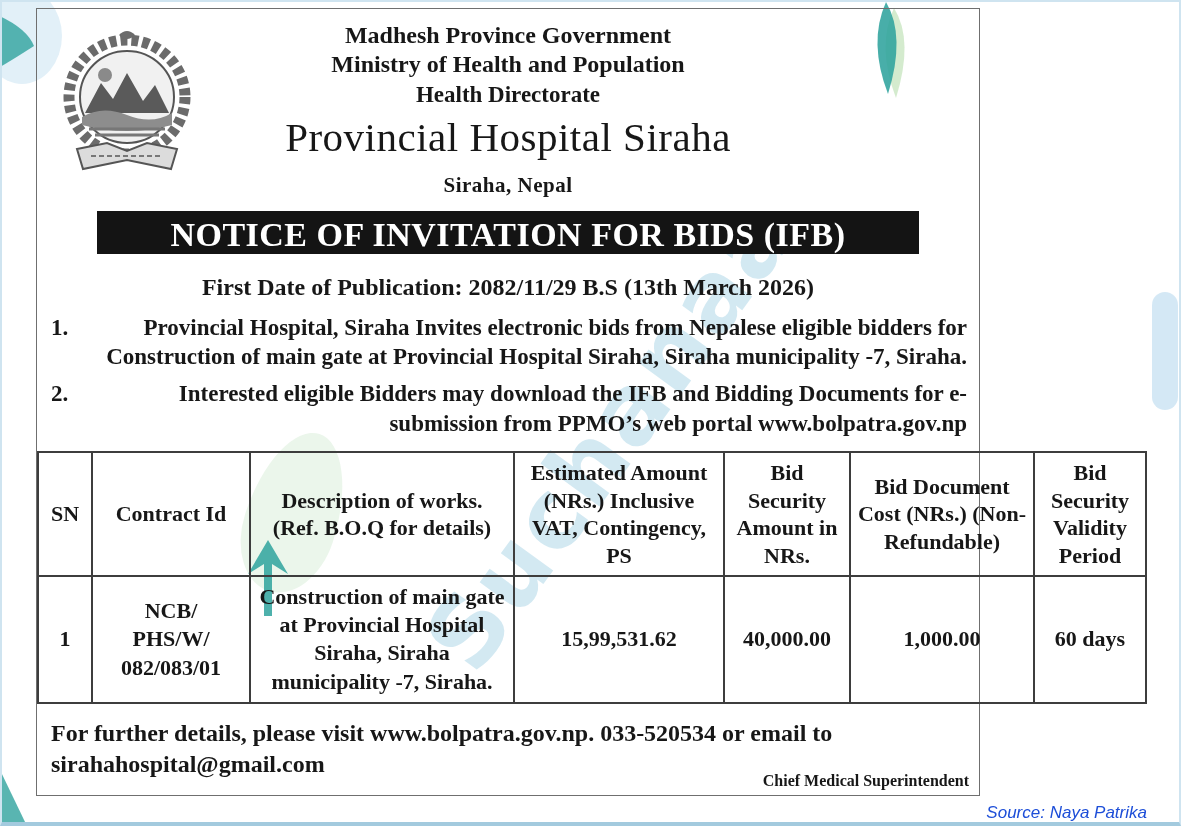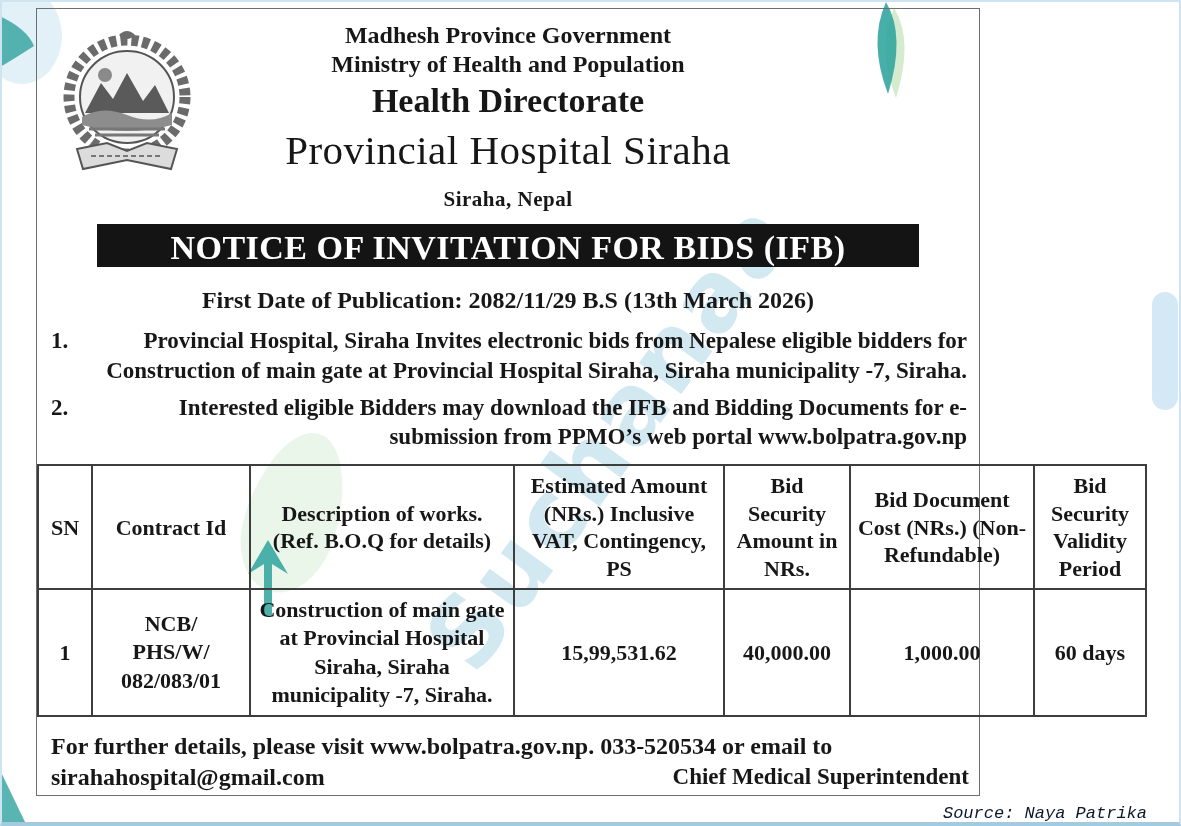--- a/index.html
+++ b/index.html
@@ -41,21 +41,21 @@
     transform:rotate(18deg); z-index:1;
   }
   
   .notice-box {
     position:absolute; left:36px; top:8px; width:944px; height:788px;
     border:1.5px solid #6f6f6f; z-index:3; background:transparent;
   }
   .emblem { position:absolute; left:20px; top:14px; width:140px; height:152px; }
   .head { text-align:center; padding-top:12px; line-height:1.2; }
   .head .gov, .head .min { font-size:24px; font-weight:bold; }
-  .head .dir { font-size:34px; font-weight:bold; margin-top:2px; }
+  .head .dir { font-size:23px; font-weight:bold; margin-top:2px; }
   .head .hosp { font-size:41px; font-weight:normal; margin-top:5px; letter-spacing:0.5px; }
   .head .loc { font-size:21px; font-weight:bold; margin-top:11px; letter-spacing:0.5px; }
   .banner {
     margin:12px auto 0; width:822px; background:#141414; color:#ffffff;
     font-size:34px; font-weight:bold; text-align:center;
     padding:5px 0 0; letter-spacing:0.5px;
   }
   .pubdate { text-align:center; font-size:24px; font-weight:bold; margin-top:20px; }
   .items { margin:12px 12px 0 14px; }
   .item { display:flex; font-size:23px; font-weight:bold; line-height:1.3; }
@@ -77,26 +77,26 @@
   table.bids td { font-size:22px; font-weight:bold; }
   td.contract { white-space:pre-line; line-height:1.3; }
   td.descr { font-weight:normal; font-size:22px; line-height:1.28; padding:4px 12px; }
   
   .footer-details {
     margin:14px 12px 0 14px; font-size:24px; font-weight:bold;
     line-height:1.3; max-width:820px;
   }
   .signatory {
     position:absolute; right:10px; bottom:5px;
-    font-size:23px; font-weight:bold;
+    font-size:16px; font-weight:bold;
   }
   .source-note {
     position:absolute; right:34px; bottom:3px; z-index:5;
-    font-size:17px; font-style:italic; color:#0f172a;
-    font-family:Liberation Mono, monospace;
+    font-size:17px; font-style:italic; color:#1d4ed8;
+    font-family:Liberation Sans, sans-serif;
   }
 </style>
 </head>
 <body>
 
 <div class="blob-topleft"></div>
 <div class="watermark">Suchanaa</div>
 <div class="leaf-table"></div>
 <div class="blob-right"></div>
 

